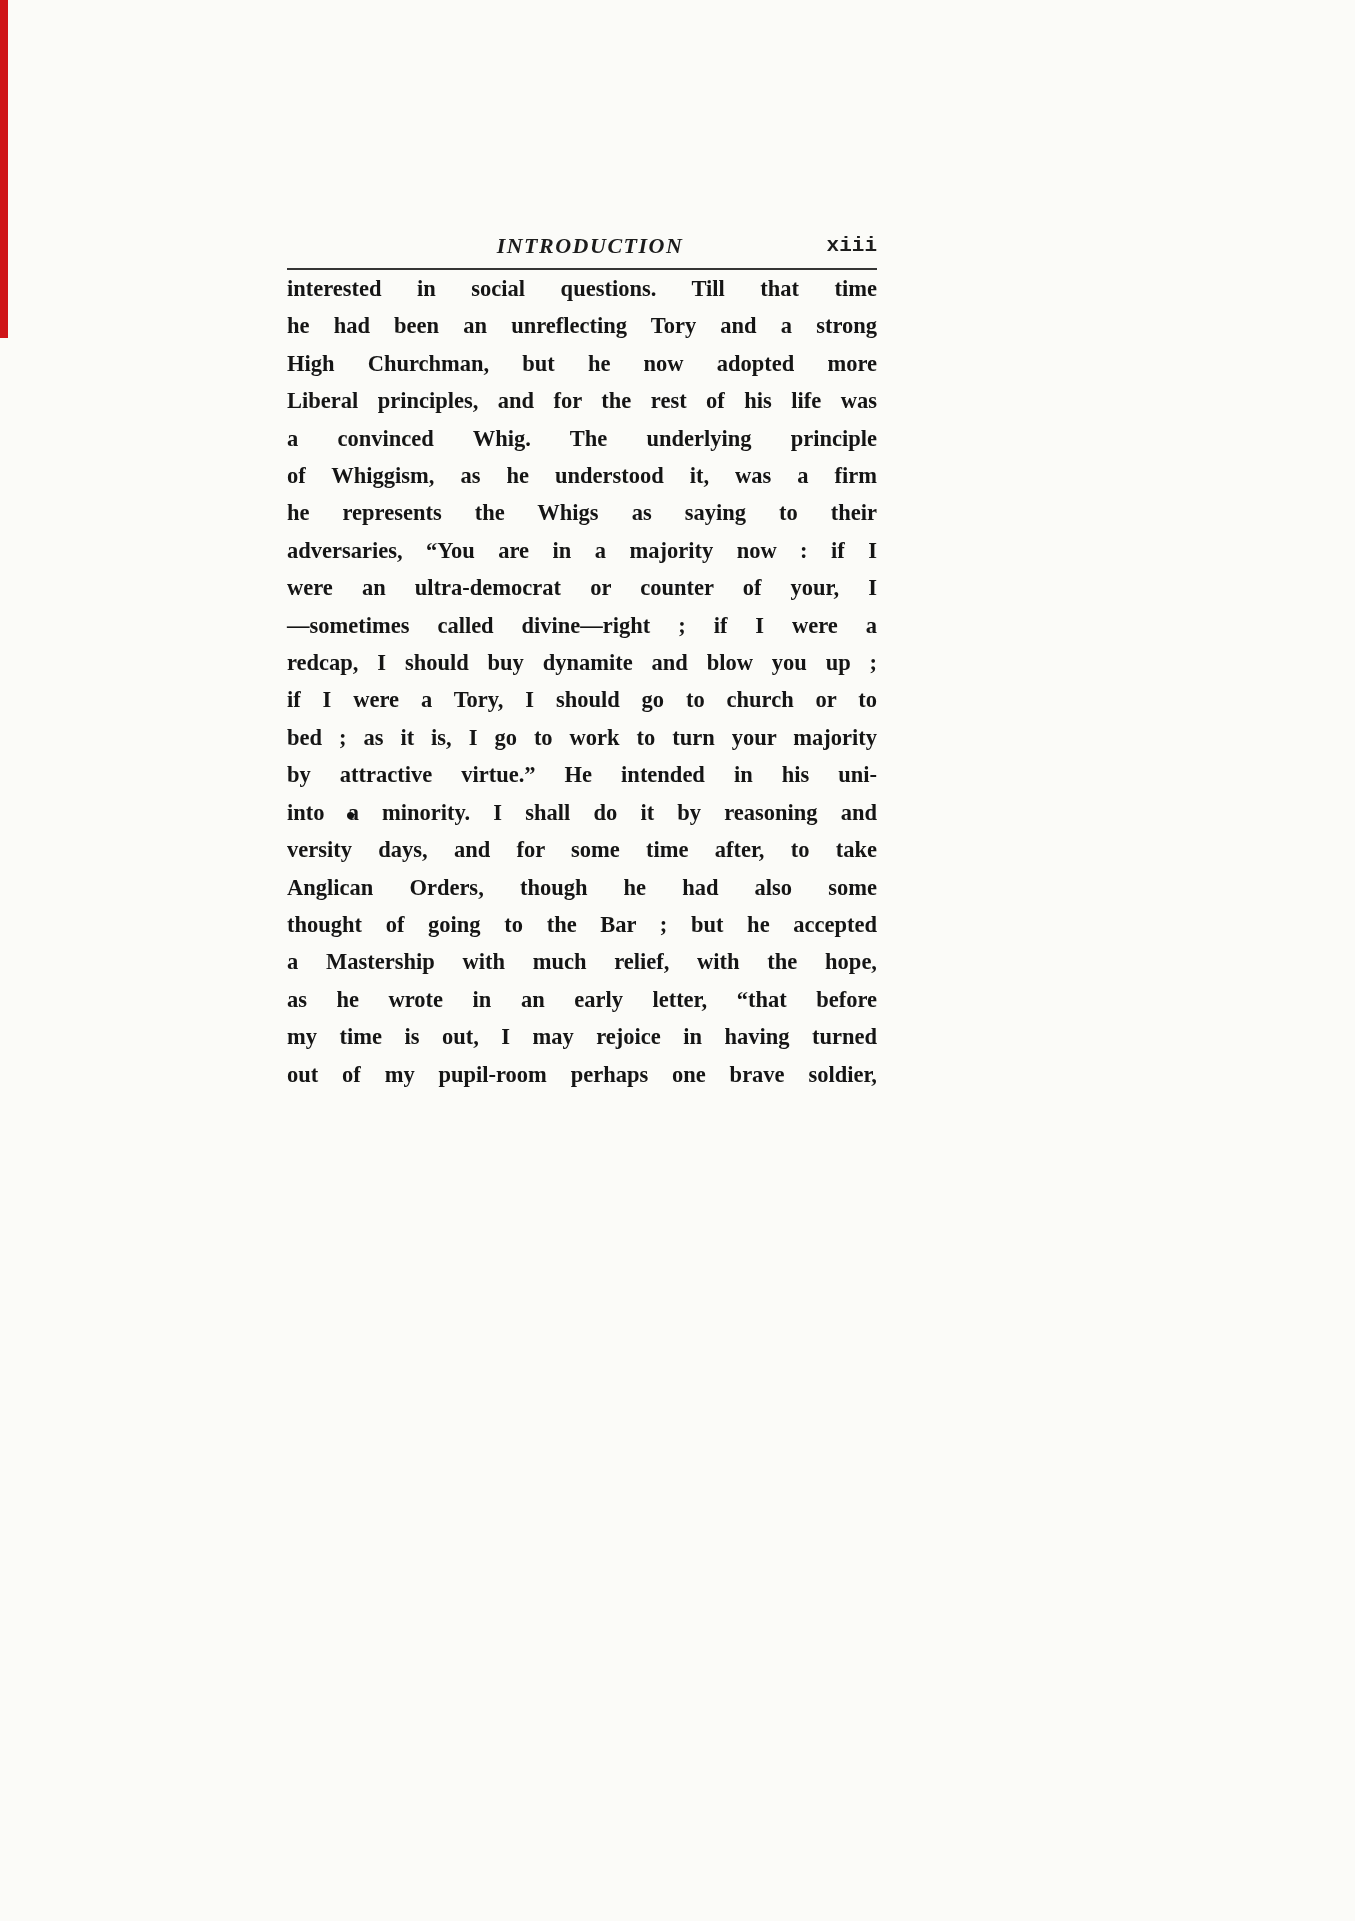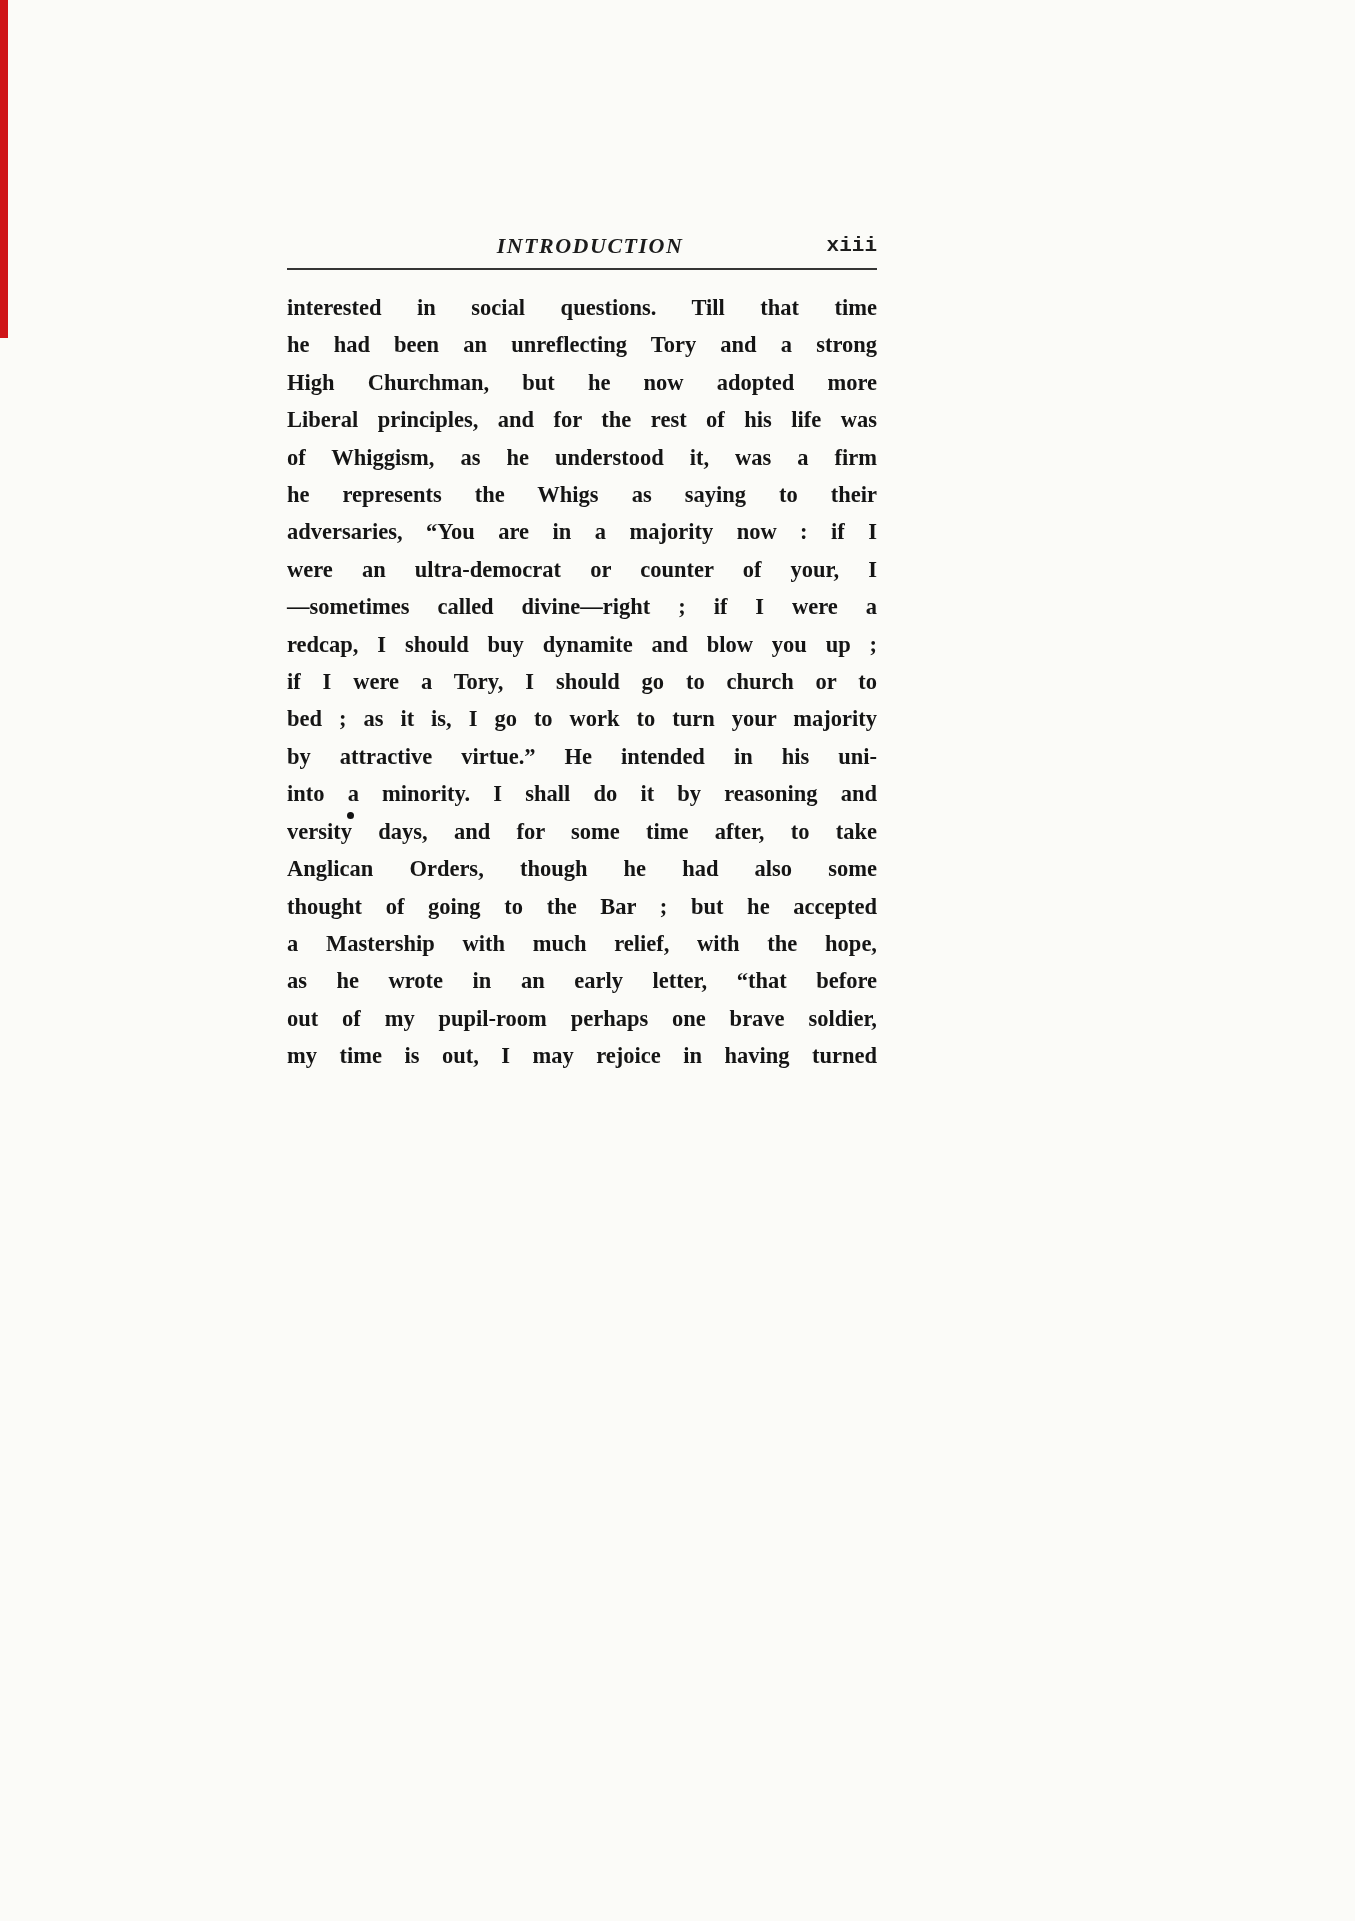--- a/index.html
+++ b/index.html
@@ -50,21 +50,20 @@
     font-size: 21px;
     color: #1c1c1c;
     font-family: Liberation Mono, monospace;
   }
   .rule {
     border-top: 2px solid #353535;
     margin-top: 3px;
     width: 100%;
   }
   .body-text {
-    margin-top: 19px;
     font-size: 22.5px;
     font-weight: bold;
     line-height: 37.4px;
     color: #151515;
   }
   .line {
     text-align: justify;
     text-align-last: justify;
     -moz-text-align-last: justify;
   }
@@ -92,36 +91,37 @@
       <span class="pagenum">xiii</span>
     </div>
 
     <div class="rule"></div>
 
     <div class="body-text">
       <div class="line">interested in social questions.  Till that time</div>
       <div class="line">he had been an unreflecting Tory and a strong</div>
       <div class="line">High Churchman, but he now adopted more</div>
       <div class="line">Liberal principles, and for the rest of his life was</div>
+      <div class="line">a convinced Whig.  The underlying principle</div>
       <div class="line">of Whiggism, as he understood it, was a firm</div>
       <div class="line">he represents the Whigs as saying to their</div>
       <div class="line">adversaries, “You are in a majority now : if I</div>
       <div class="line">were an ultra-democrat or counter of your, I</div>
       <div class="line">—sometimes called divine—right ; if I were a</div>
       <div class="line">redcap, I should buy dynamite and blow you up ;</div>
       <div class="line">if I were a Tory, I should go to church or to</div>
       <div class="line">bed ; as it is, I go to work to turn your majority</div>
       <div class="line">by attractive virtue.”  He intended in his uni-</div>
       <div class="line">into a minority.  I shall do it by reasoning and</div>
       <div class="line">versity days, and for some time after, to take</div>
       <div class="line">Anglican Orders, though he had also some</div>
       <div class="line">thought of going to the Bar ; but he accepted</div>
       <div class="line">a Mastership with much relief, with the hope,</div>
       <div class="line">as he wrote in an early letter, “that before</div>
+      <div class="line">my time is out, I may rejoice in having turned</div>
       <div class="line">out of my pupil-room perhaps one brave soldier,</div>
-      <div class="line">my time is out, I may rejoice in having turned</div>
     </div>
 
   </div>
 
   <div class="artifact-dot"></div>
 
 </div>
 
 </body></html>

